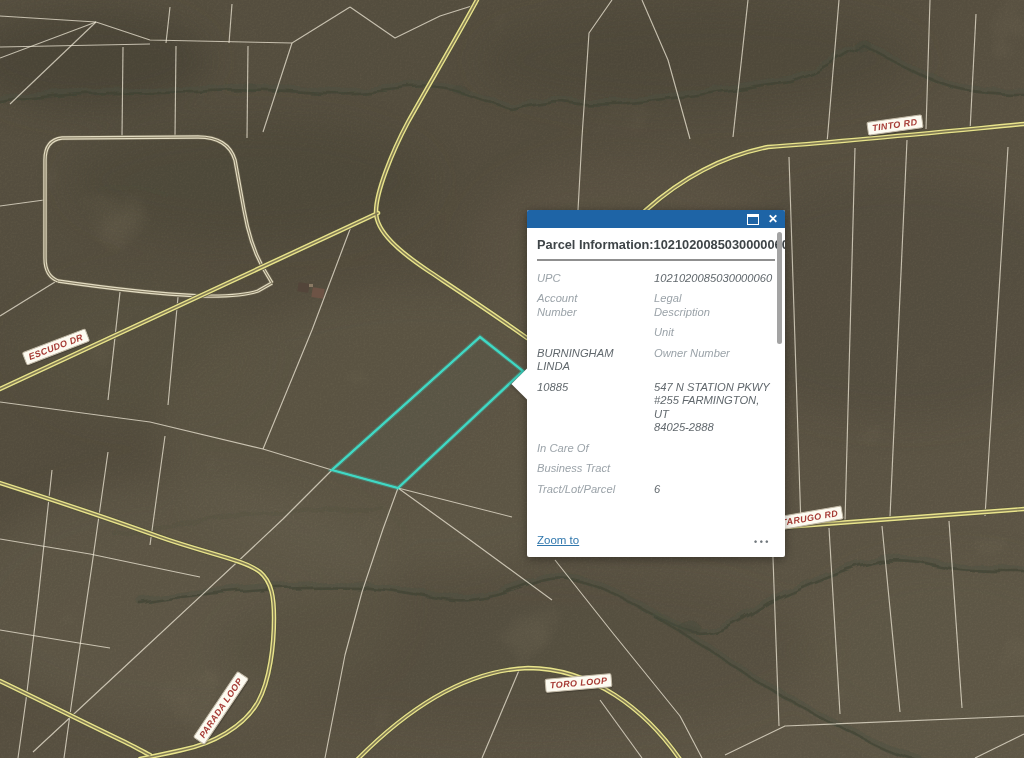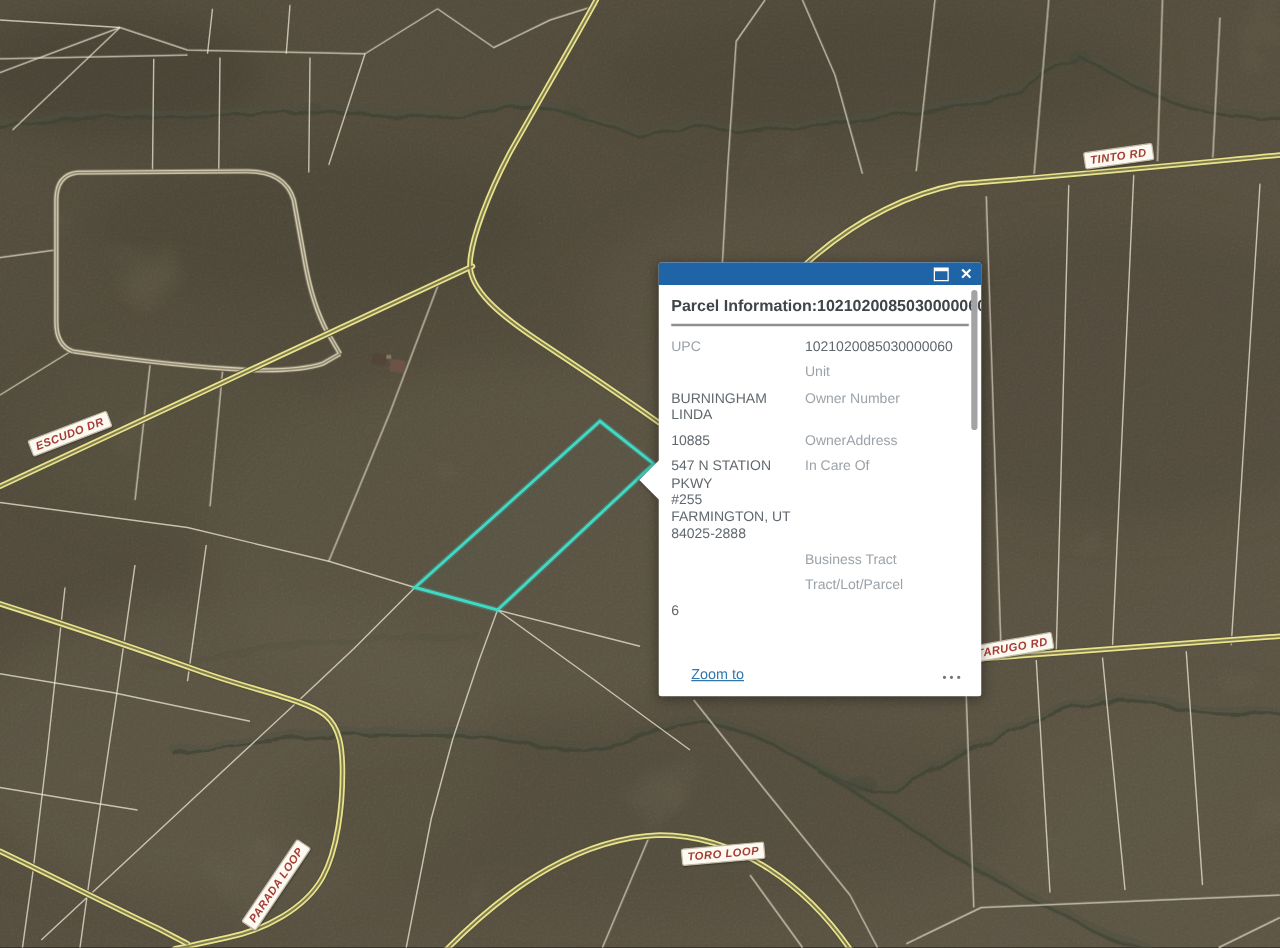--- a/index.html
+++ b/index.html
@@ -36,26 +36,26 @@
   .popup-tail{position:absolute;left:-11px;top:163px;width:22px;height:22px;background:#fff;
          transform:rotate(45deg);box-shadow:-2px 2px 2px rgba(0,0,0,.12);z-index:-1;}
   .popup-header{height:18px;background:#1e64a6;border-radius:2px 2px 0 0;position:relative;}
   .btn-max{position:absolute;right:26px;top:4px;width:10px;height:7px;
            border:1px solid #fff;border-top:3px solid #fff;cursor:pointer;}
   .btn-close{position:absolute;right:7px;top:1px;color:#fff;font-size:12px;font-weight:700;
            line-height:16px;cursor:pointer;}
   .popup-body{position:relative;padding:6px 10px 0 10px;height:305px;overflow:hidden;}
   .popup-title{font-size:12.8px;font-weight:700;color:#3f4548;margin-top:3px;white-space:nowrap;}
   .popup-divider{border-bottom:2px solid #8f8f8f;margin:7px 0 7px 0;}
-  .rowgrid{display:grid;grid-template-columns:103px 1fr;column-gap:4px;}
+  .rowgrid{display:grid;grid-template-columns:103px 1fr;column-gap:14px;font-style:italic;}
   .rowgrid .lab{color:#9ba3a9;font-size:11.2px;line-height:13.5px;padding:3.5px 8px 3.5px 0;
                 white-space:pre-line;}
   .rowgrid .val{color:#61686d;font-size:11.2px;line-height:13.5px;padding:3.5px 0;
                 white-space:pre-line;}
-  .popup-footer{position:absolute;left:26px;right:14px;bottom:7px;height:16px;}
+  .popup-footer{position:absolute;left:10px;right:14px;bottom:7px;height:16px;}
   .zoomto{float:left;font-size:11.5px;color:#3077ad;text-decoration:underline;cursor:pointer;}
   .dots{float:right;font-size:9px;letter-spacing:2.5px;color:#6f767b;line-height:16px;
         cursor:pointer;font-weight:700;}
   .scrollthumb{position:absolute;right:3px;top:22px;width:5px;height:112px;
         background:#a3a3a3;border-radius:3px;cursor:pointer;}
 </style>
 </head>
 <body>
 
 <div class="stage">
@@ -228,26 +228,29 @@
       <span class="btn-close">✕</span>
     </div>
 
     <div class="popup-body">
       <div class="popup-title">Parcel Information:1021020085030000060</div>
       <div class="popup-divider"></div>
 
       <div class="rowgrid">
         <div class="lab">UPC</div>
         <div class="val">1021020085030000060</div>
+        <div class="lab">Account
+Number</div>
+        <div class="lab">Legal
+Description</div>
         <div class="val"></div>
         <div class="lab">Unit</div>
         <div class="val">BURNINGHAM LINDA</div>
         <div class="lab">Owner Number</div>
         <div class="val">10885</div>
-        <div class="lab">OwnerAddress</div>
         <div class="val">547 N STATION PKWY
 #255 FARMINGTON, UT
 84025-2888</div>
         <div class="lab">In Care Of</div>
         <div class="val"></div>
         <div class="lab">Business Tract</div>
         <div class="val"></div>
         <div class="lab">Tract/Lot/Parcel</div>
         <div class="val">6</div>
       </div>

